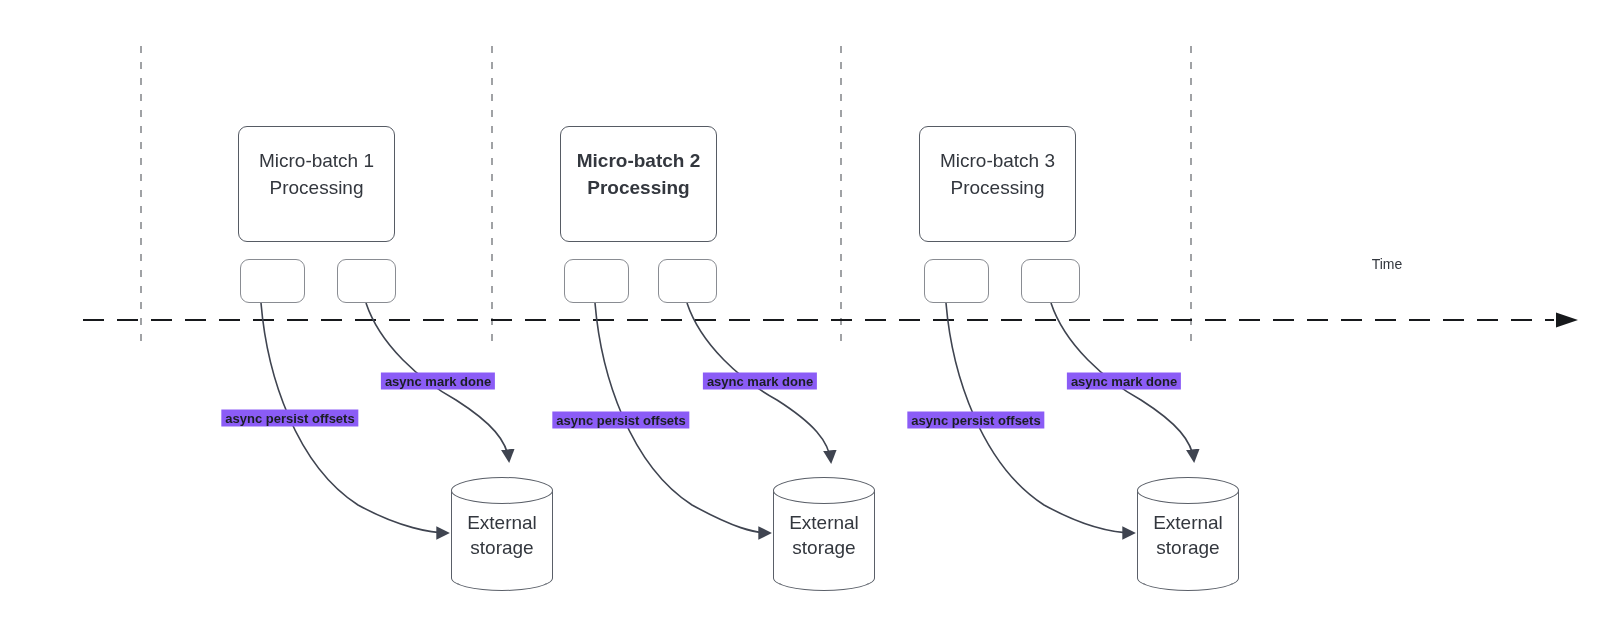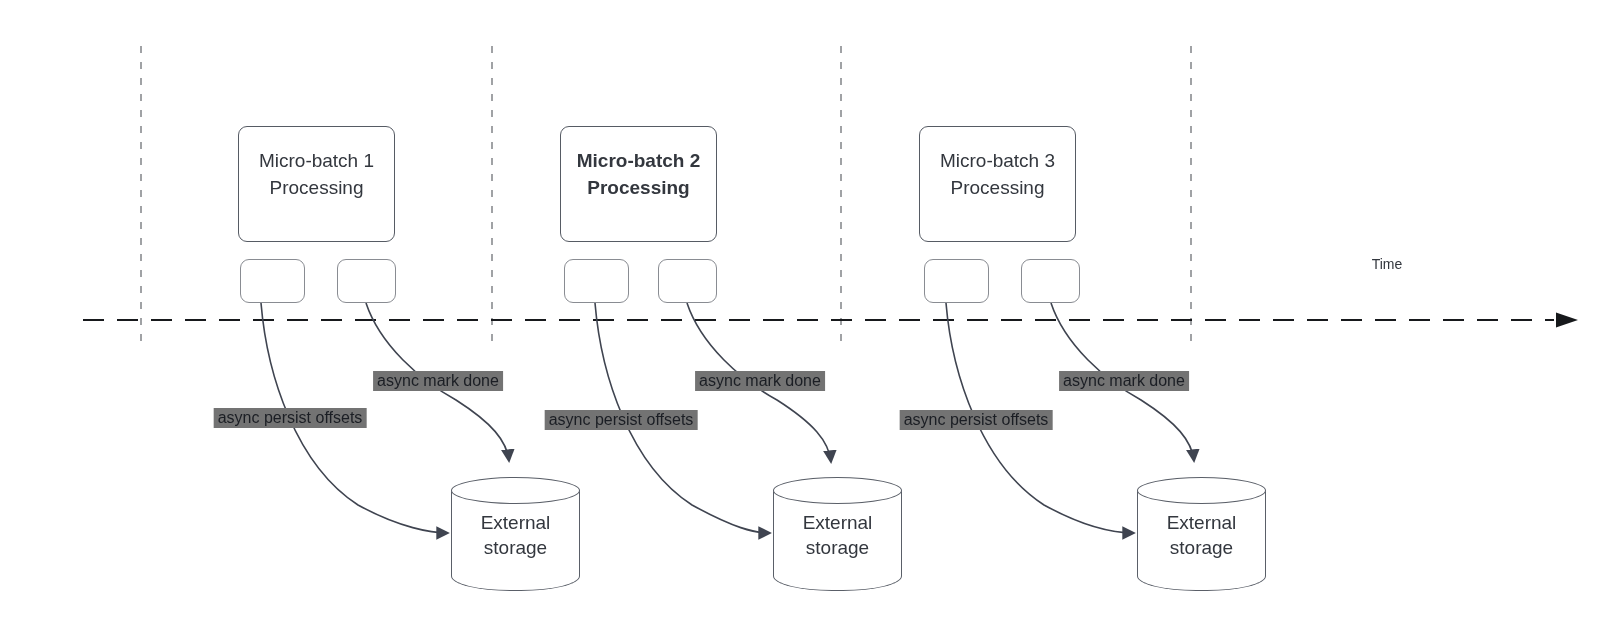--- a/index.html
+++ b/index.html
@@ -20,40 +20,40 @@
   .proc-box .line { font-size:19px; color:#33373e; line-height:1.42; text-align:center; }
 
   .task-box {
     position:absolute; top:259px; height:44px;
     border:1.4px solid #898c92; border-radius:9px; background:#ffffff; z-index:2;
   }
   .task-a { width:65px; }
   .task-b { width:59px; }
 
   
-  .cylinder { position:absolute; top:477px; width:129px; height:114px; z-index:2; }
+  .cylinder { position:absolute; top:477px; width:102px; height:114px; z-index:2; }
   .cyl-top {
     position:absolute; left:0; top:0; width:100%; height:27px; background:#fff;
     border:1.5px solid #5a5f68; border-radius:50%; z-index:2;
   }
   .cyl-body {
     position:absolute; left:0; right:0; top:13px; bottom:0; background:#fff;
     border:1.5px solid #5a5f68; border-top:none;
     border-radius:0 0 59px 59px / 0 0 15px 15px; z-index:1;
   }
   .cyl-label {
     position:absolute; left:0; top:33px; width:100%; text-align:center;
     font-size:19px; line-height:1.34; color:#33373e; z-index:3;
   }
 
   
   .flow-label {
     position:absolute; transform:translate(-50%,-50%);
-    font-size:16px; font-weight:normal; color:#1b1e24;
-    background:#737373; padding:1px 4px; white-space:nowrap; z-index:3;
+    font-size:13px; font-weight:bold; color:#1b1e24;
+    background:#8b5cf6; padding:1px 4px; white-space:nowrap; z-index:3;
   }
 
   .time-label {
     position:absolute; transform:translateX(-50%);
     font-size:14px; color:#33373e; z-index:3;
   }
 </style>
 </head>
 <body>
 

